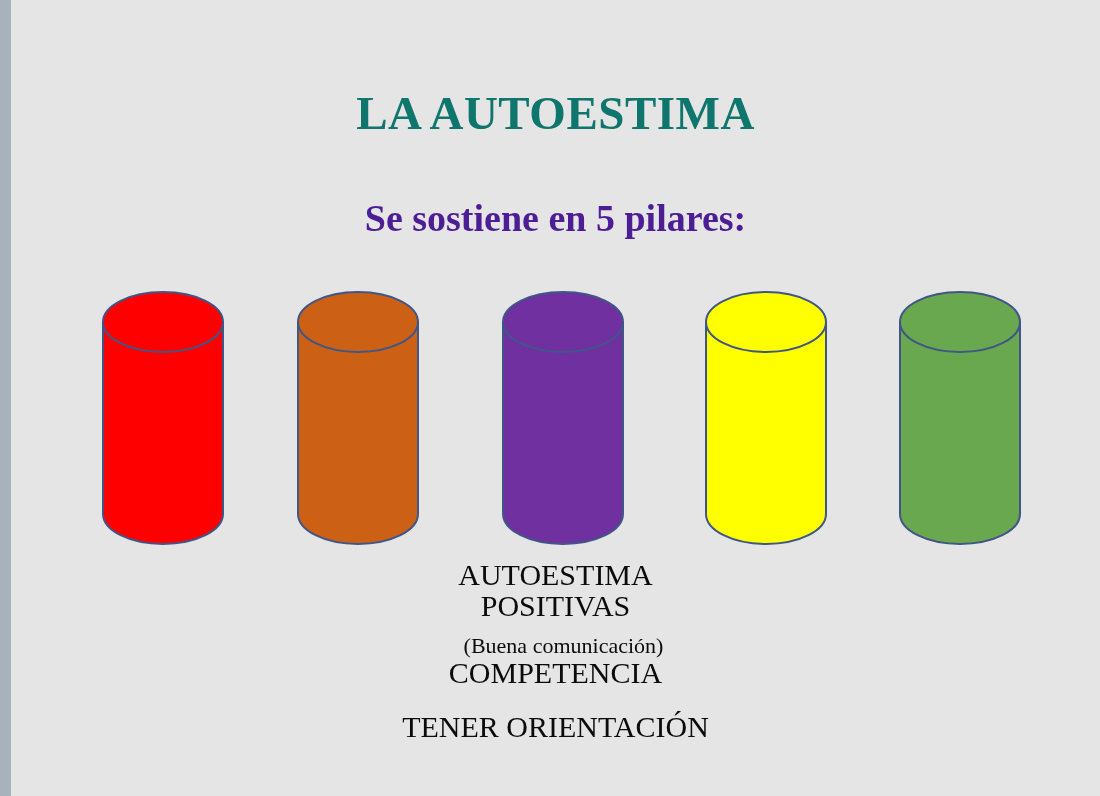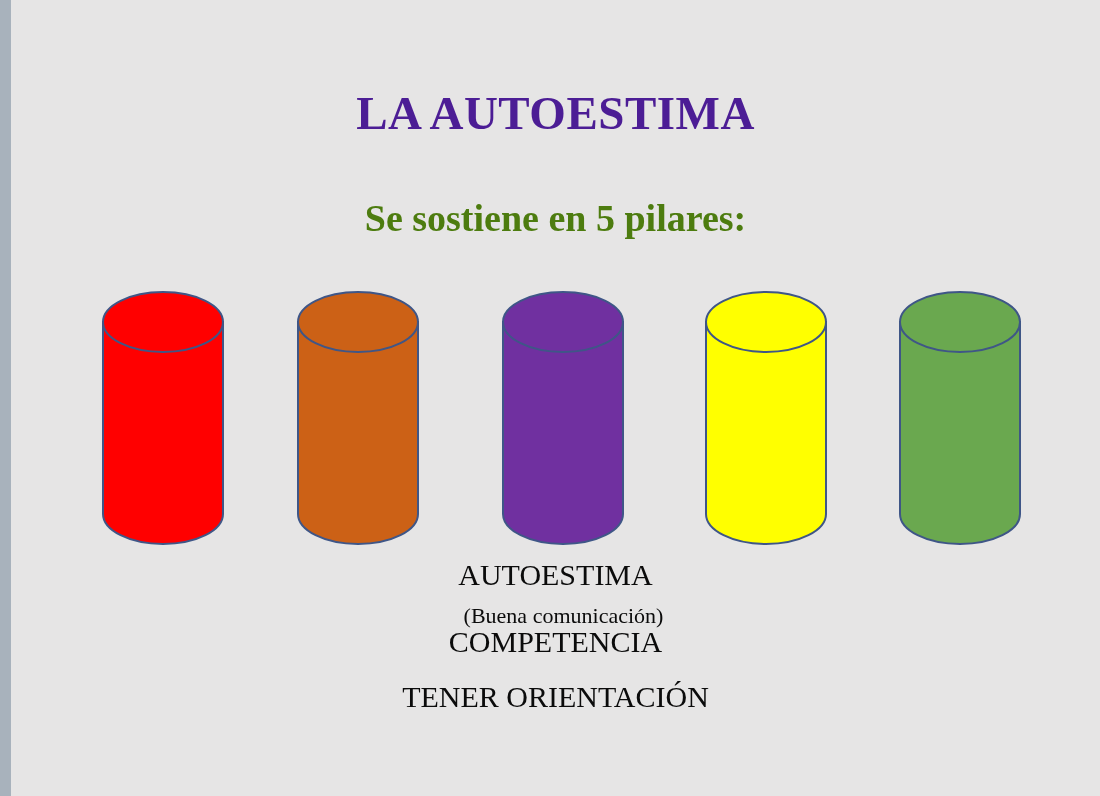--- a/index.html
+++ b/index.html
@@ -36,33 +36,33 @@
   
   .slide-title {
     position: absolute;
     left: 0;
     top: 88px;
     width: 1089px;
     text-align: center;
     font-size: 47px;
     font-weight: bold;
     letter-spacing: 0.5px;
-    color: #4c1d95;
+    color: #0f766e;
     line-height: 1.1;
   }
 
   .slide-subtitle {
     position: absolute;
     left: 0;
     top: 198px;
     width: 1089px;
     text-align: center;
     font-size: 38px;
     font-weight: bold;
-    color: #4d7c0f;
+    color: #4c1d95;
     line-height: 1.1;
   }
 
   
   .pillars {
     position: absolute;
     left: 0;
     top: 290px;
     width: 1089px;
     height: 260px;
@@ -143,18 +143,19 @@
       <svg width="132" height="262" viewBox="0 0 132 262">
         <path d="M 6 32 L 6 224 A 60 30 0 0 0 126 224 L 126 32 Z" fill="#6aa84f" stroke="#3f5687" stroke-width="2"></path>
         <ellipse cx="66" cy="32" rx="60" ry="30" fill="#6aa84f" stroke="#3f5687" stroke-width="2"></ellipse>
       </svg>
     </div>
 
   </div>
 
   <div class="captions">
     <div class="caption-line cap-main">AUTOESTIMA</div>
+    <div class="caption-line cap-main">POSITIVAS</div>
     <div class="caption-line cap-sub cap-gap-sm">(Buena comunicación)</div>
     <div class="caption-line cap-main">COMPETENCIA</div>
     <div class="caption-line cap-main cap-gap-lg">TENER ORIENTACIÓN</div>
   </div>
 
 </div>
 
 </body></html>

